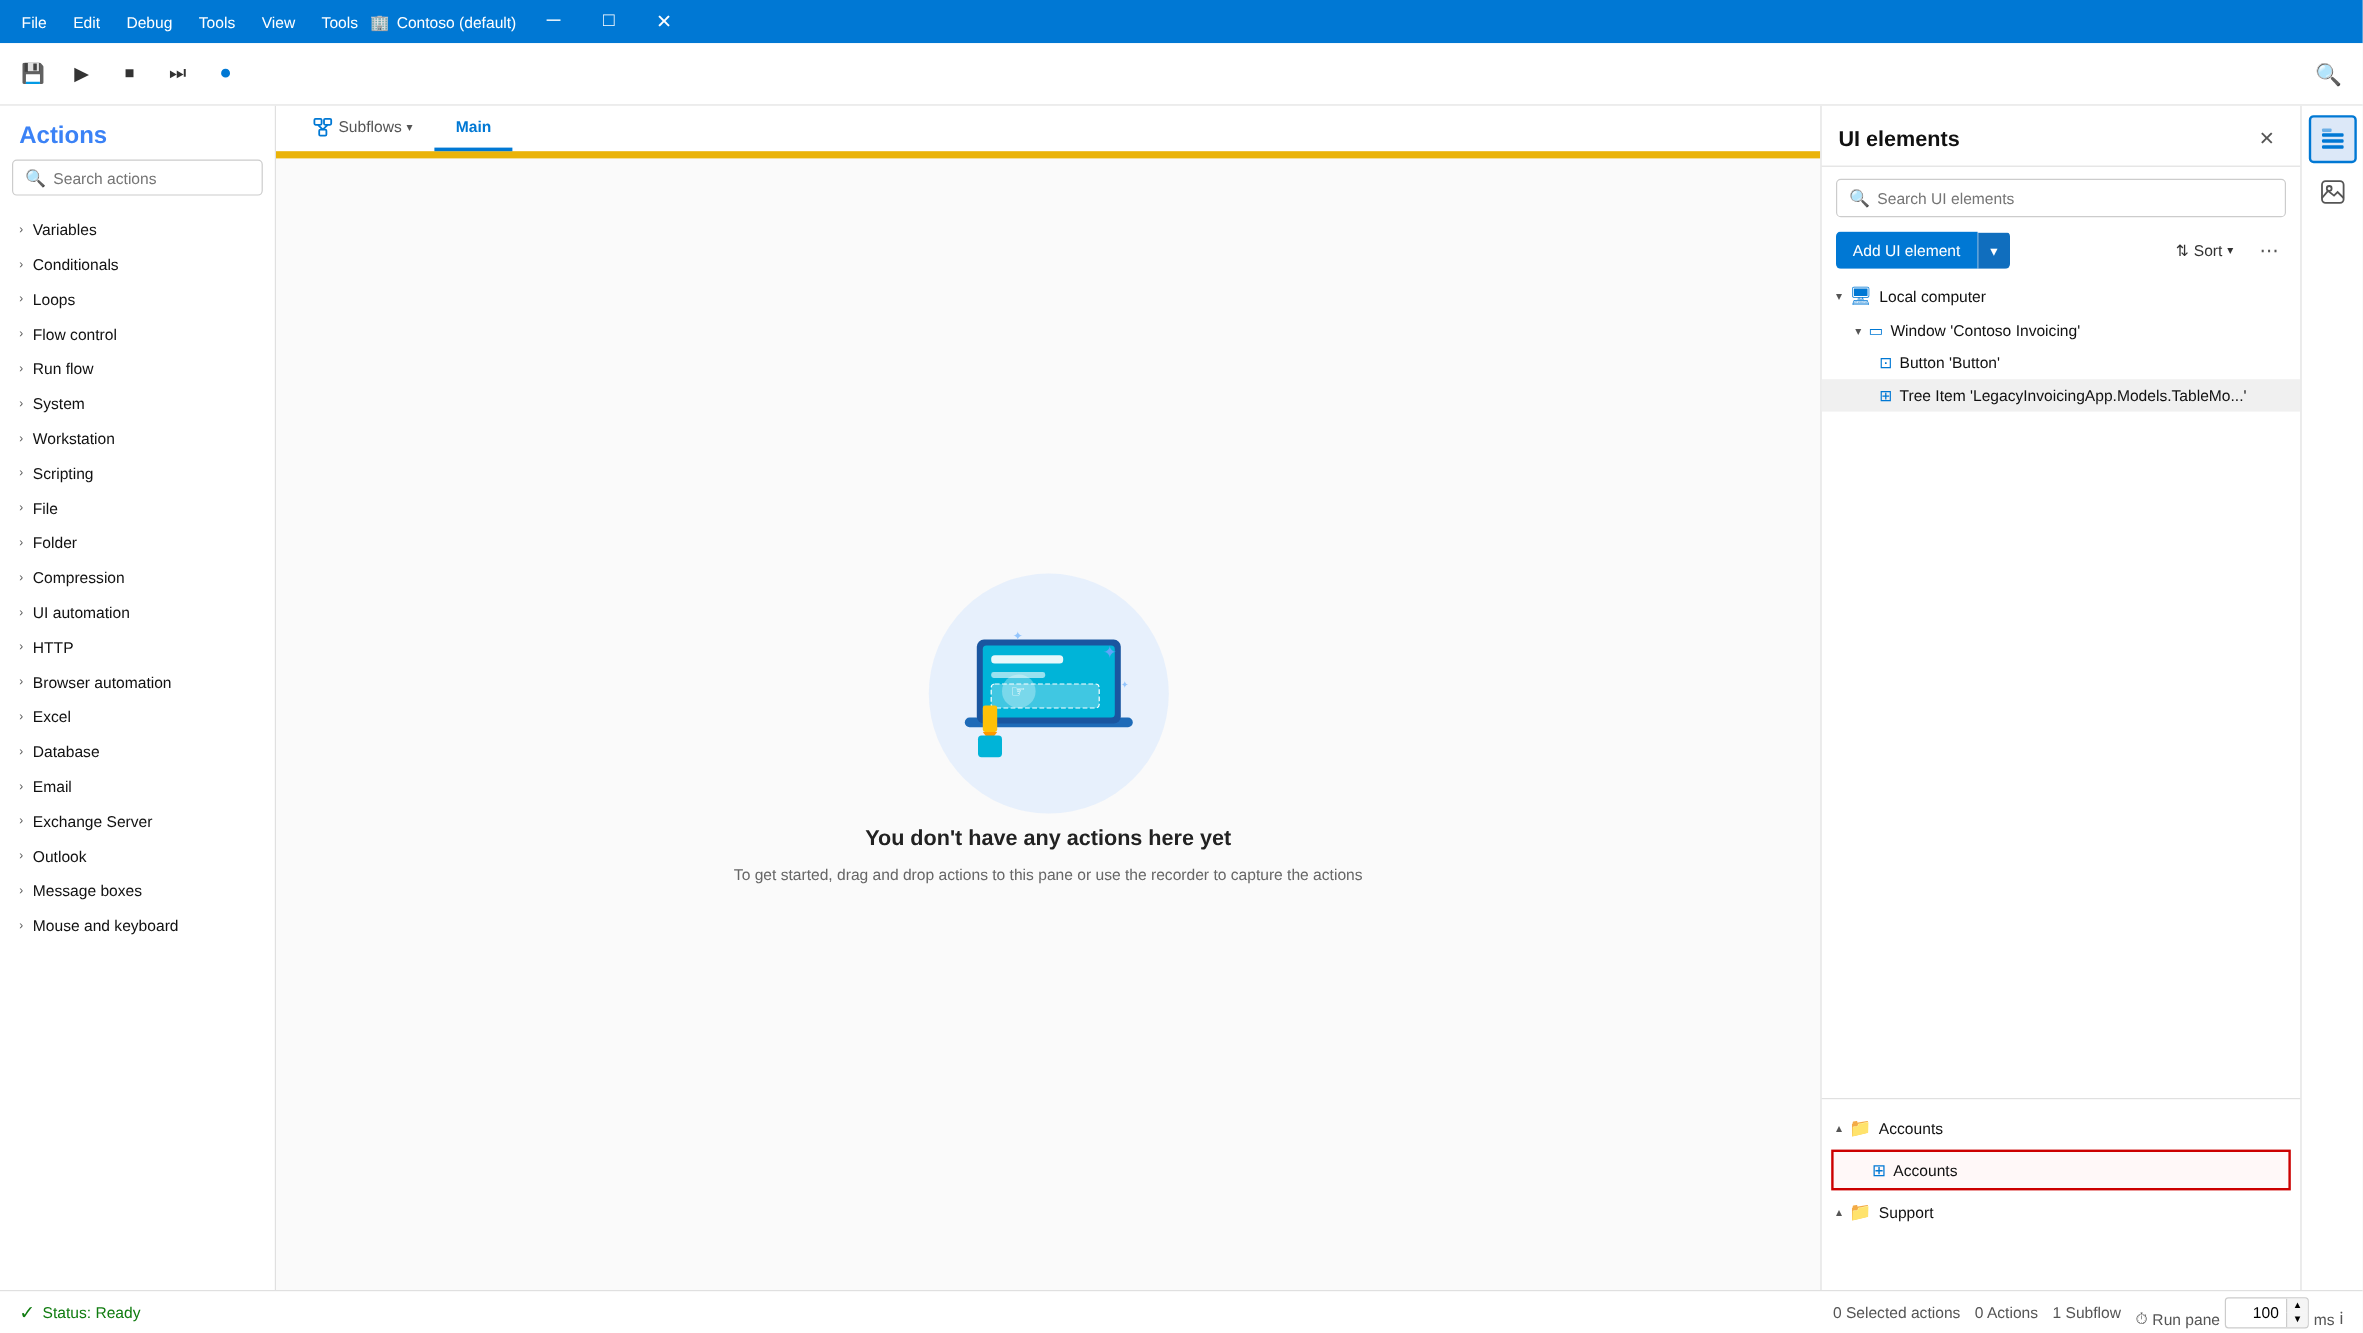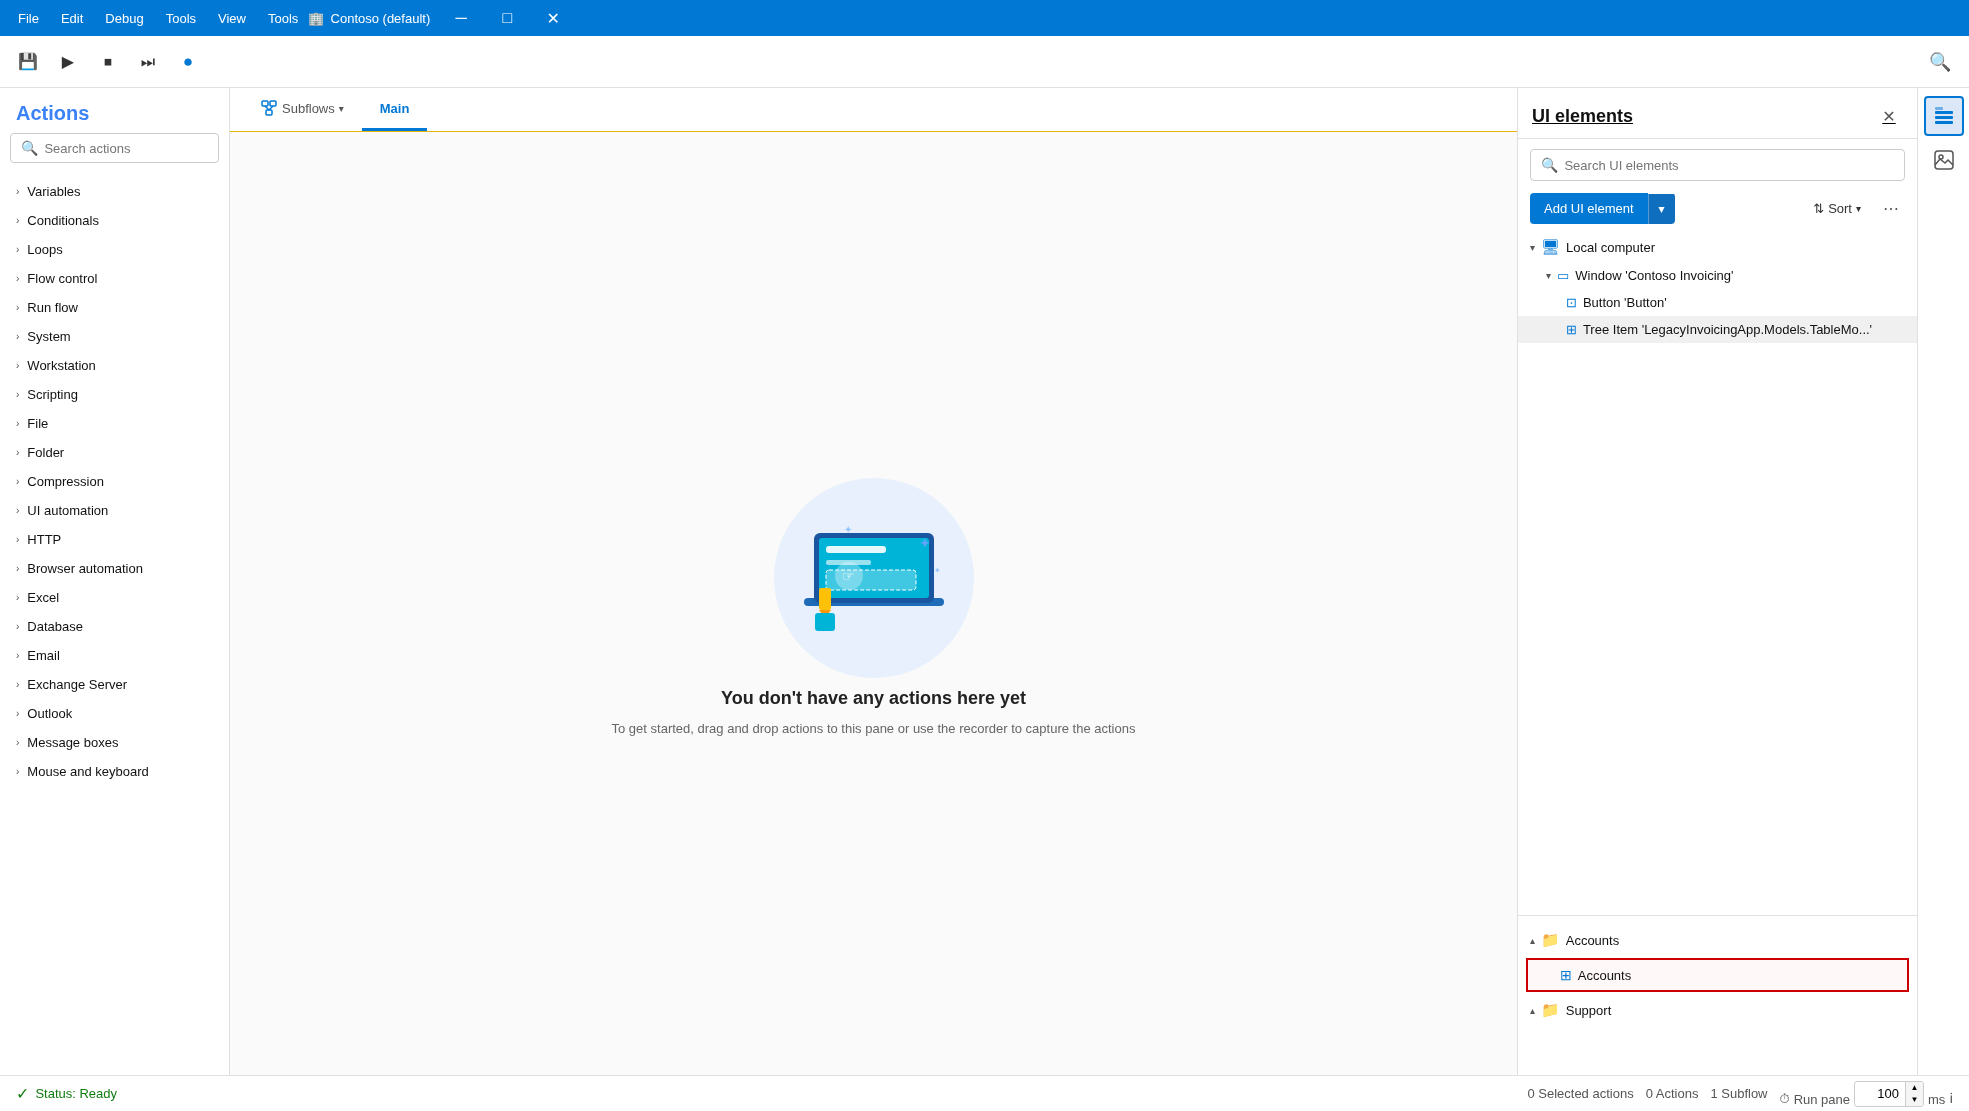--- a/index.html
+++ b/index.html
@@ -64,21 +64,21 @@
       color: #111; font-size: 13px; gap: 8px;
     }
     .chevron { font-size: 10px; color: #555; }
 
     
     .center-panel {
       flex: 1; background: #fafafa; display: flex; flex-direction: column; overflow: hidden;
     }
     .tabs-bar {
       display: flex; align-items: stretch; background: white;
-      border-bottom: 1px solid #eab308; padding: 0 12px; height: 44px;
+      border-bottom: 6px solid #eab308; padding: 0 12px; height: 44px;
     }
     .tab {
       padding: 0 18px; display: flex; align-items: center; cursor: pointer;
       border-bottom: 3px solid transparent; font-size: 13px; color: #555; gap: 6px;
     }
     .tab.active { border-bottom-color: #0078d4; color: #0078d4; font-weight: 600; justify-content: flex-end; }
     .tab-dropdown { display: flex; align-items: center; gap: 4px; }
     .canvas-area {
       flex: 1; display: flex; align-items: center; justify-content: center;
       flex-direction: column; padding: 20px;
@@ -87,21 +87,20 @@
     .canvas-subtitle { font-size: 13px; color: #666; text-align: center; line-height: 1.5; }
 
     
     .right-panel {
       width: 400px; background: white; border-left: 1px solid #e0e0e0;
       display: flex; flex-direction: column; flex-shrink: 0;
     }
     .right-panel-header {
       display: flex; align-items: center; padding: 14px 14px 8px;
       border-bottom: 1px solid #e0e0e0;
-      text-decoration: underline;
     }
     .right-panel-title { font-size: 18px; font-weight: 600; flex: 1; color: #111; }
     .right-panel-close {
       width: 28px; height: 28px; display: flex; align-items: center; justify-content: center;
       cursor: pointer; border-radius: 3px; font-size: 16px; color: #555; border: none; background: transparent;
     }
     .right-panel-search {
       margin: 10px 12px 8px; padding: 7px 10px; border: 1px solid #ccc;
       border-radius: 4px; display: flex; align-items: center; gap: 6px;
     }

